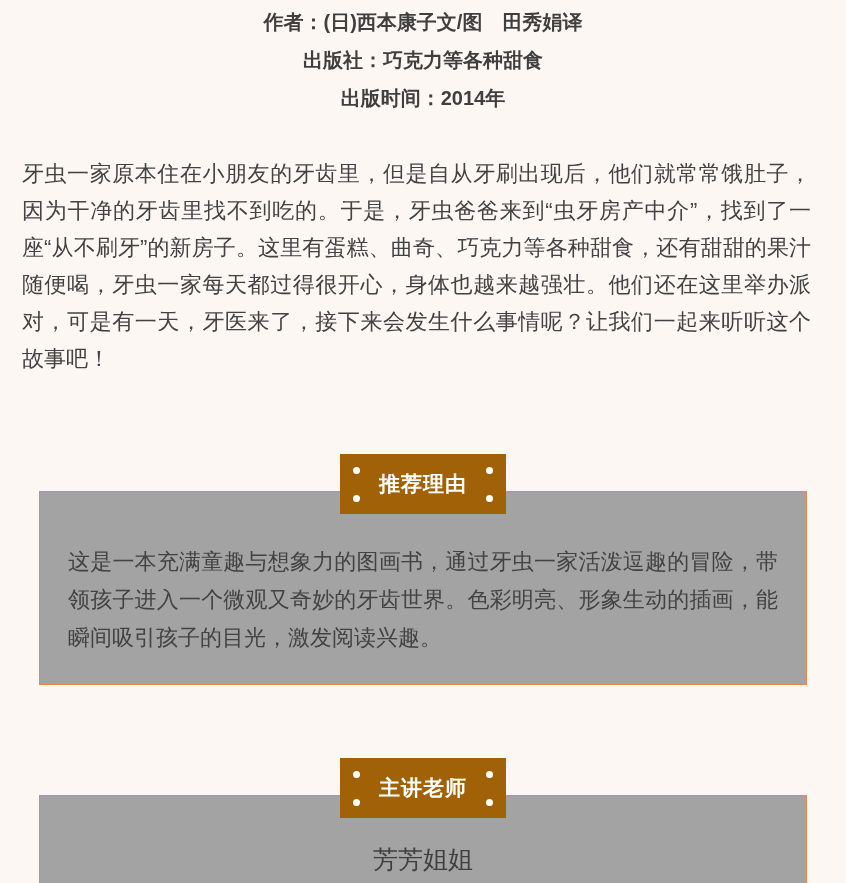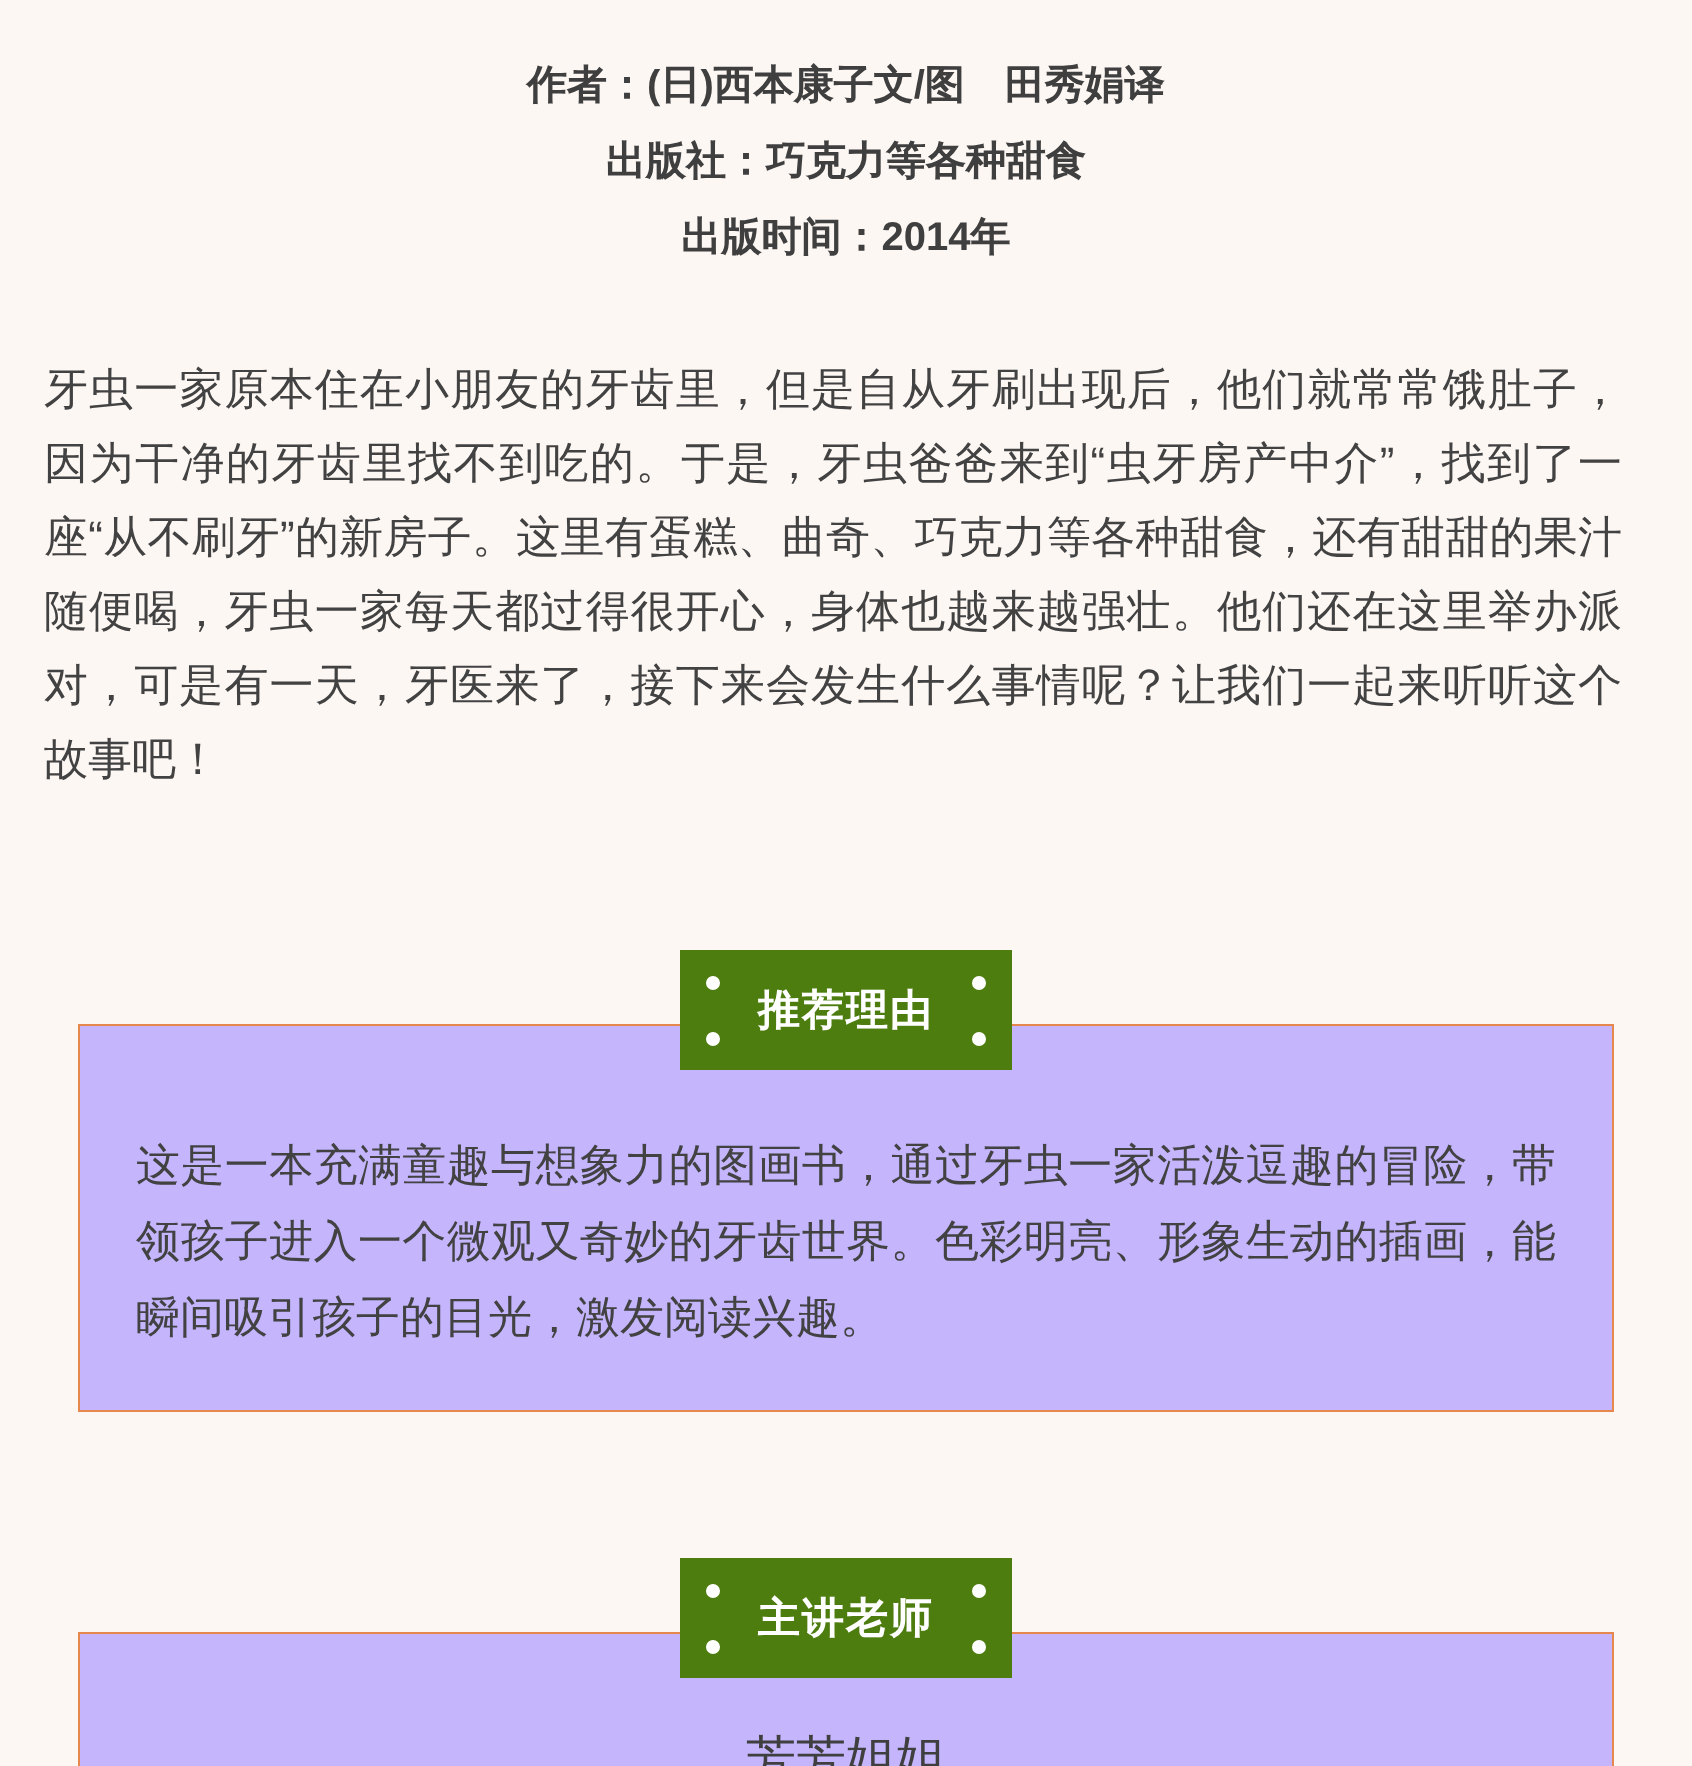--- a/index.html
+++ b/index.html
@@ -10,21 +10,21 @@
   }
   body {
     background: #fdf7f4;
     color: #424242;
     font-family: "Liberation Sans", "DejaVu Sans", sans-serif;
   }
   .article { width: 846px; position: relative; }
 
   
   .book-info {
-    padding-top: 24px;
+    padding-top: 3px;
     text-align: center;
     font-size: 20px;
     font-weight: 700;
     line-height: 38px;
     color: #3f3f3f;
   }
 
   
   .synopsis {
     margin: 38px 35px 0 22px;
@@ -38,21 +38,21 @@
   .section { position: relative; }
   .section-recommend { margin-top: 77px; }
   .section-teacher  { margin-top: 73px; }
 
   .badge {
     position: relative;
     z-index: 2;
     width: 166px;
     height: 60px;
     margin: 0 auto;
-    background: #4d7c0f;
+    background: #a16207;
     display: flex;
     align-items: center;
     justify-content: center;
   }
   .badge-label {
     color: #ffffff;
     font-size: 21px;
     font-weight: 700;
     letter-spacing: 1px;
   }
@@ -65,21 +65,21 @@
   }
   .dot-tl { left: 13px;  top: 13px; }
   .dot-bl { left: 13px;  bottom: 12px; }
   .dot-tr { right: 13px; top: 13px; }
   .dot-br { right: 13px; bottom: 12px; }
 
   .box {
     position: relative;
     z-index: 1;
     margin: -23px 39px 0 39px;
-    background: #c4b5fd;
+    background: #a3a3a3;
     border: 1px solid #e6884e;
   }
   .box-recommend {
     padding: 51px 28px 27px 28px;
   }
   .box-recommend p {
     font-size: 22px;
     line-height: 38px;
     text-align: justify;
     color: #424242;

